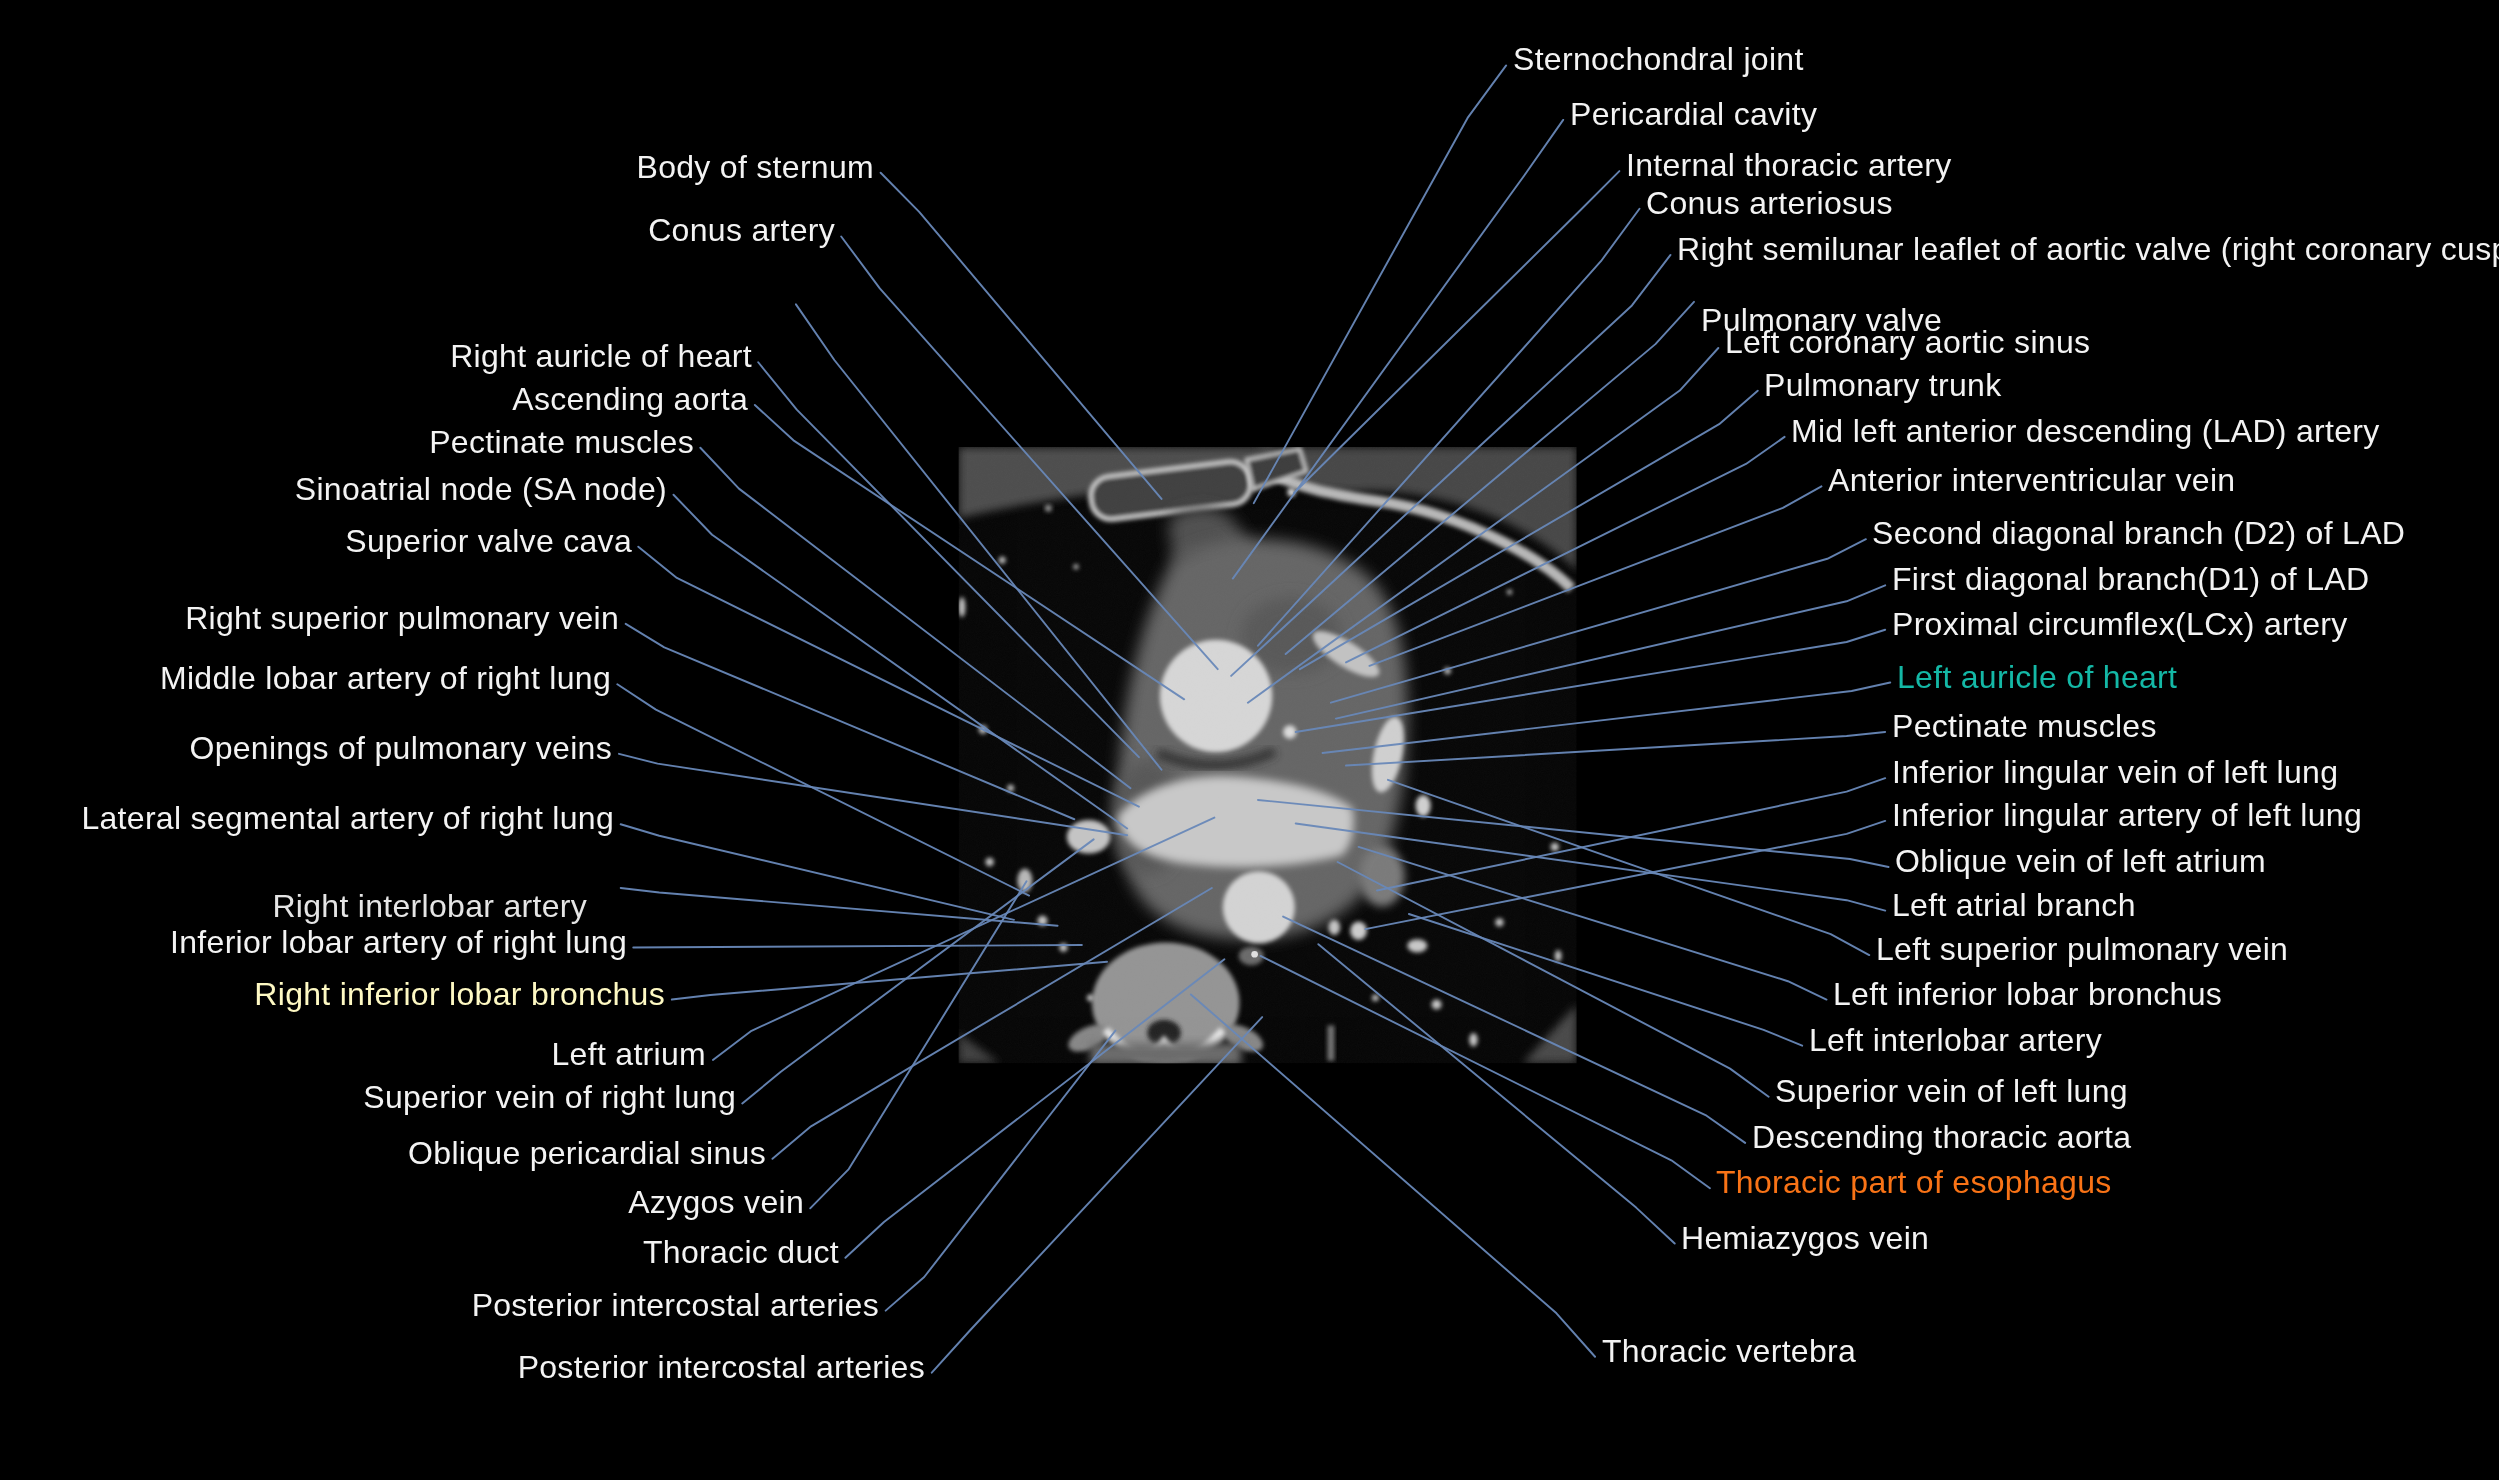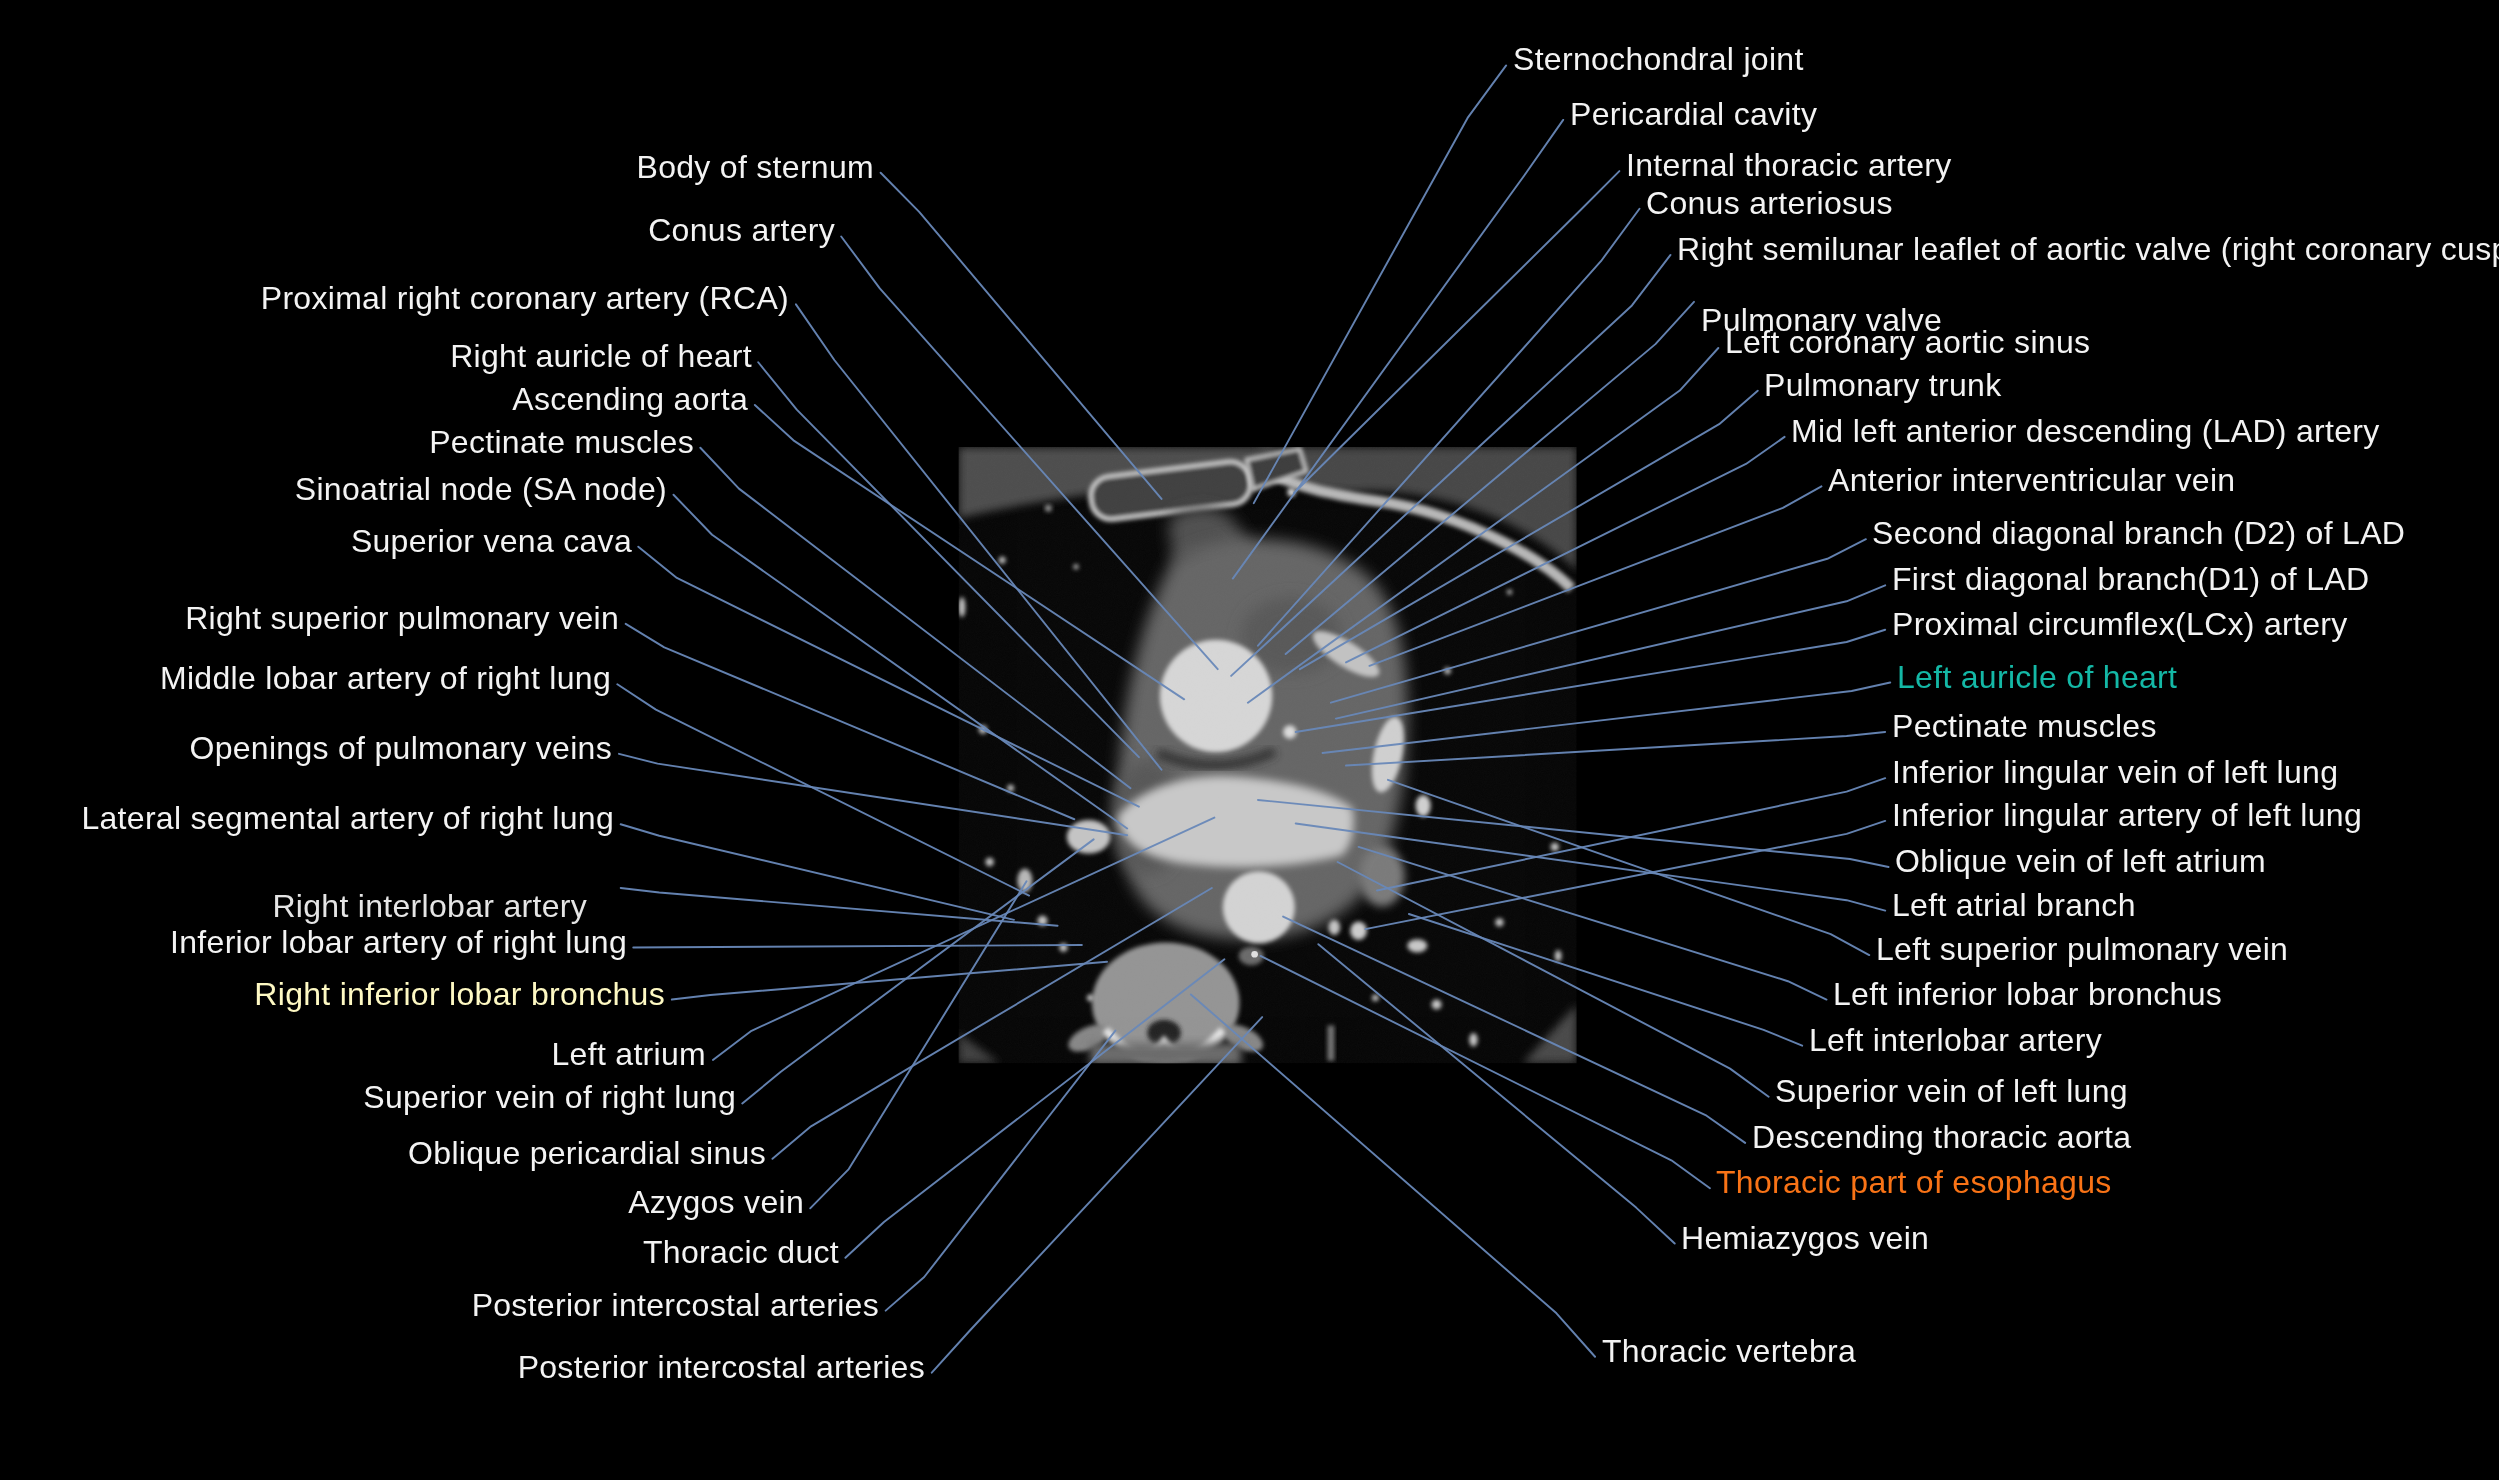--- a/index.html
+++ b/index.html
@@ -160,26 +160,25 @@
         <polyline points="2081,1363 2035,1330.6 1530,1093" opacity="0.95"></polyline>
         <polyline points="2039,1417 1993,1383.76 1503,1140" opacity="0.95"></polyline>
         <polyline points="1997,1483 1951,1440.16 1572,1126" opacity="0.95"></polyline>
         <polyline points="1902,1618 1856,1566.16 1420,1186" opacity="0.95"></polyline>
       </g>
   </svg>
 
   <div id="labels">
       <div class="lbl left" style="color: rgb(243, 243, 243); right: 1626px; top: 168px;">Body of sternum</div>
       <div class="lbl left" style="color: rgb(243, 243, 243); right: 1665px; top: 231px;">Conus artery</div>
-      <div class="lbl left" style="color: rgb(243, 243, 243); right: 1711px; top: 299px;">Proximal right coronary artery (RCA)</div>
       <div class="lbl left" style="color: rgb(243, 243, 243); right: 1748px; top: 357px;">Right auricle of heart</div>
       <div class="lbl left" style="color: rgb(243, 243, 243); right: 1752px; top: 400px;">Ascending aorta</div>
       <div class="lbl left" style="color: rgb(243, 243, 243); right: 1806px; top: 443px;">Pectinate muscles</div>
       <div class="lbl left" style="color: rgb(243, 243, 243); right: 1833px; top: 490px;">Sinoatrial node (SA node)</div>
-      <div class="lbl left" style="color: rgb(243, 243, 243); right: 1868px; top: 542px;">Superior vena cava</div>
+      <div class="lbl left" style="color: rgb(243, 243, 243); right: 1868px; top: 542px;">Superior valve cava</div>
       <div class="lbl left" style="color: rgb(243, 243, 243); right: 1889px; top: 679px;">Middle lobar artery of right lung</div>
       <div class="lbl left" style="color: rgb(243, 243, 243); right: 1881px; top: 619px;">Right superior pulmonary vein</div>
       <div class="lbl left" style="color: rgb(243, 243, 243); right: 1888px; top: 749px; margin-left: 12px;">Openings of pulmonary veins</div>
       <div class="lbl left" style="color: rgb(243, 243, 243); right: 1886px; top: 819px;">Lateral segmental artery of right lung</div>
       <div class="lbl left" style="color: #e5e5e5; right: 1913px; top: 883px; margin-top: 24px;">Right interlobar artery</div>
       <div class="lbl left" style="color: rgb(243, 243, 243); right: 1873px; top: 943px;">Inferior lobar artery of right lung</div>
       <div class="lbl left" style="color: #fef9c3; right: 1835px; top: 995px;">Right inferior lobar bronchus</div>
       <div class="lbl left" style="color: rgb(243, 243, 243); right: 1794px; top: 1055px;">Left atrium</div>
       <div class="lbl left" style="color: rgb(243, 243, 243); right: 1764px; top: 1098px;">Superior vein of right lung</div>
       <div class="lbl left" style="color: rgb(243, 243, 243); right: 1734px; top: 1154px;">Oblique pericardial sinus</div>

